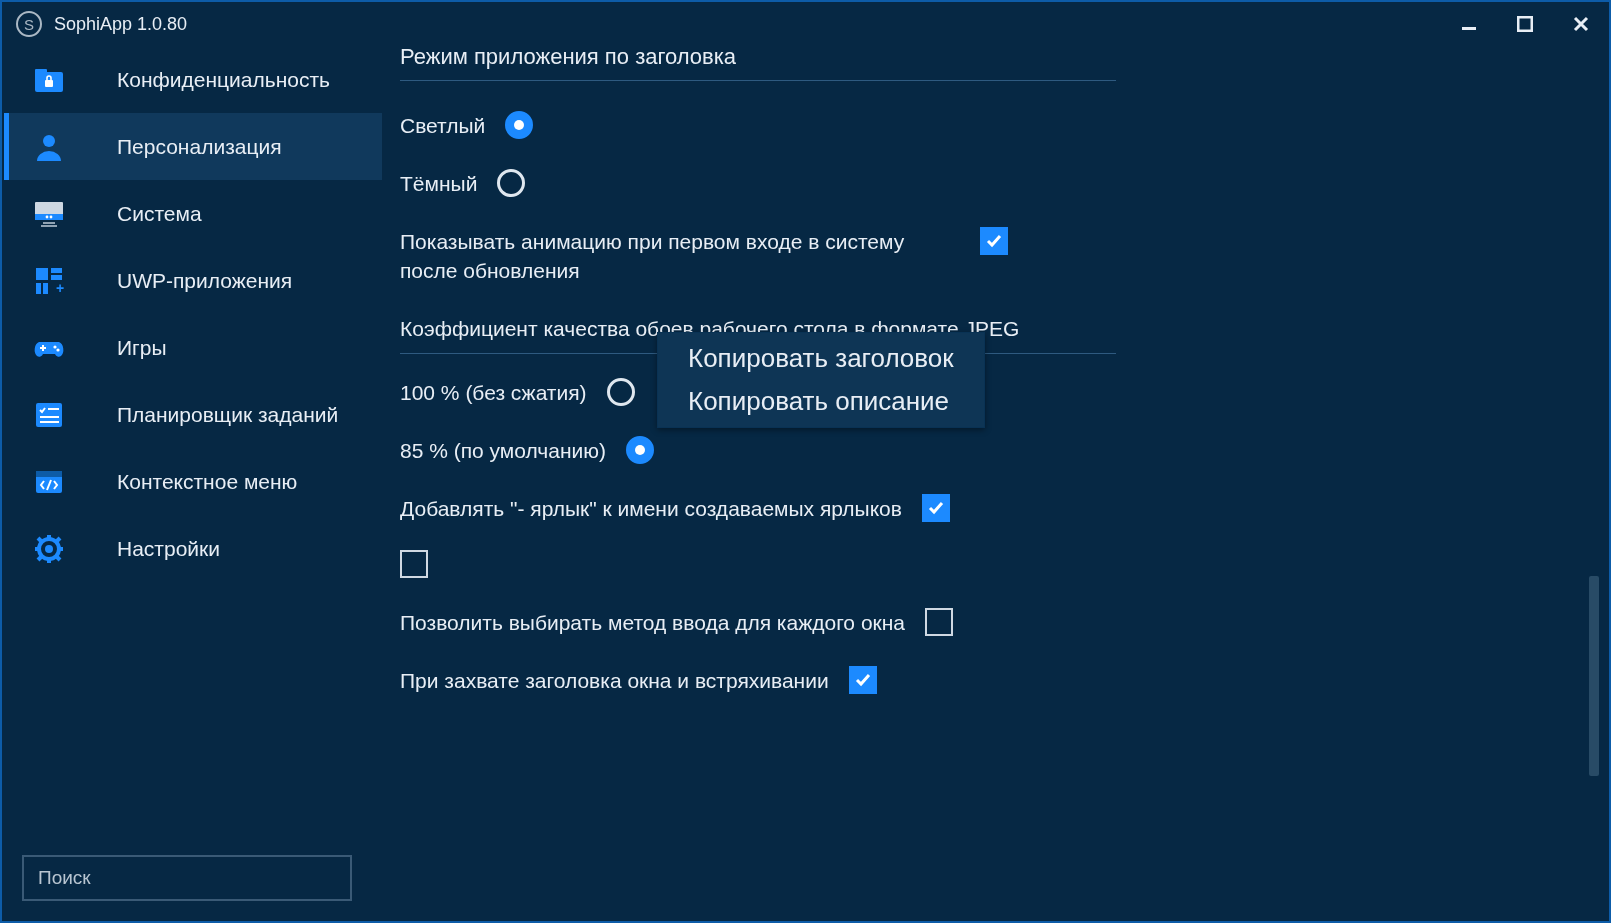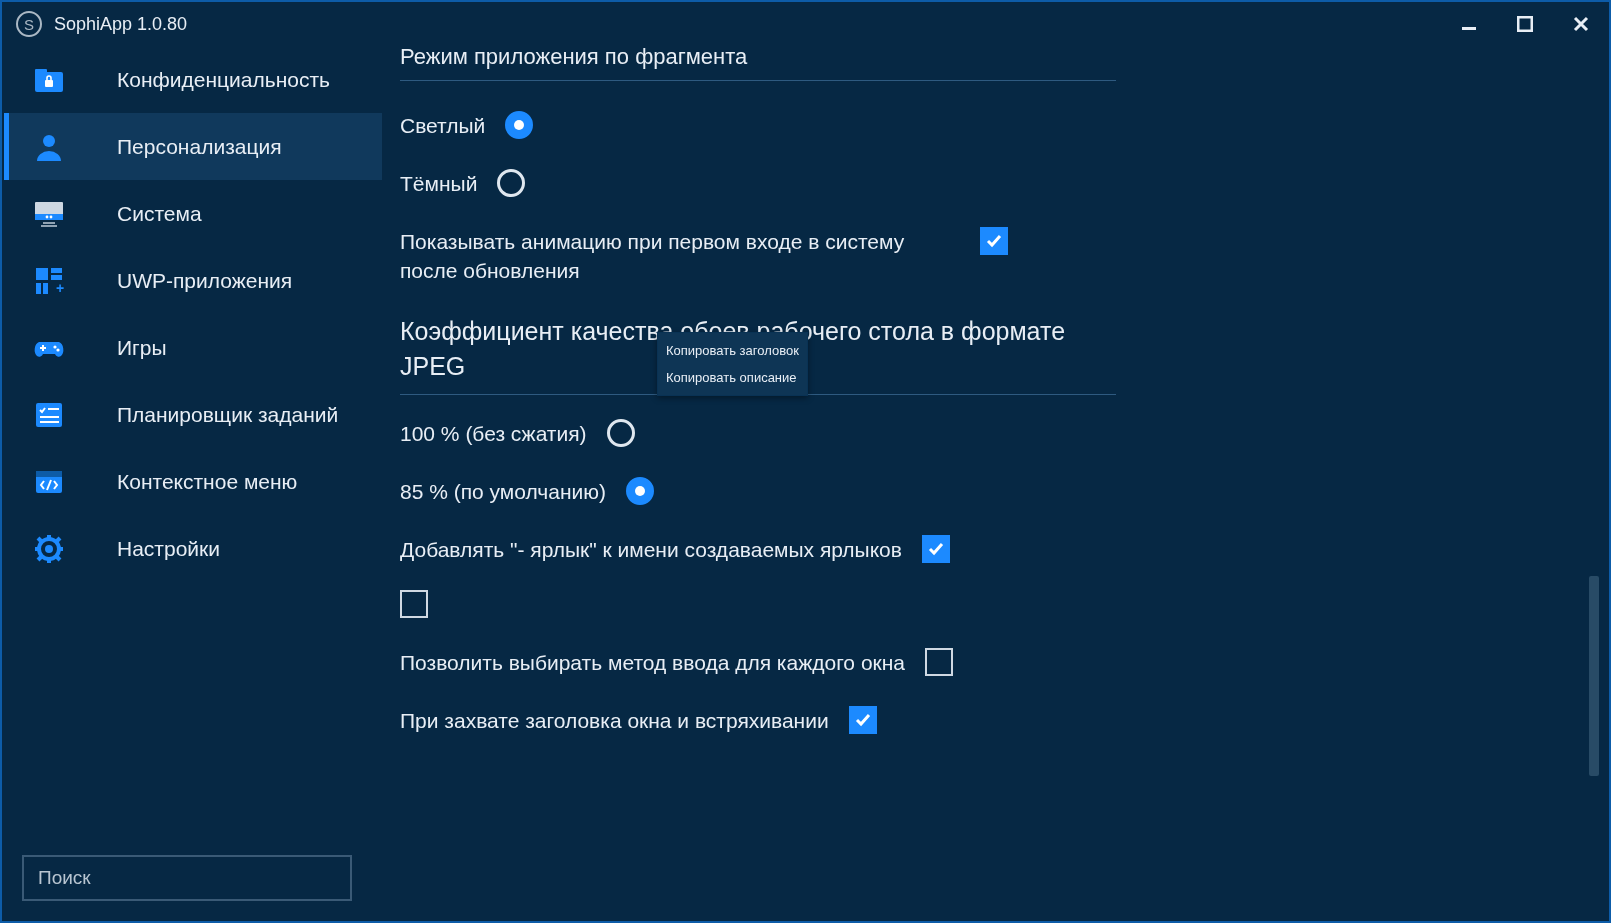--- a/index.html
+++ b/index.html
@@ -165,40 +165,40 @@
     align-items: center;
     justify-content: center;
   }
   .chk.checked {
     background: #1c8aff;
     border-color: #1c8aff;
   }
   .chk.checked svg { display: block; }
   .chk svg { display: none; }
   .sub-header {
-    font-size: 25px;
+    font-size: 21px;
     line-height: 1.4;
     padding: 10px 0 10px 0;
     border-bottom: 1px solid #2e5a80;
     margin-top: 6px;
     margin-bottom: 10px;
   }
   .context-menu {
     position: absolute;
     left: 655px;
     top: 330px;
     background: #0e3555;
     border: 1px solid #093254;
     padding: 4px 0;
     box-shadow: 0 2px 6px rgba(0,0,0,.4);
     z-index: 10;
   }
   .cm-item {
-    padding: 6px 8px;
-    font-size: 13px;
+    padding: 6px 30px;
+    font-size: 26px;
     white-space: nowrap;
     cursor: pointer;
   }
   .scrollbar-thumb {
     position: absolute;
     right: 8px;
     top: 530px;
     width: 10px;
     height: 200px;
     background: #284b66;
@@ -345,21 +345,21 @@
     </nav>
     <div class="search-wrap">
       <input class="search-input" placeholder="Поиск" style="">
     </div>
   </aside>
 
   <main class="content">
     <div class="content-inner">
       <div class="panel">
 
-        <div class="section-header">Режим приложения по фрагмента</div>
+        <div class="section-header">Режим приложения по заголовка</div>
 
         <div class="row">
           <div class="label">Светлый</div>
           <div class="ctrl"><span class="radio selected"></span></div>
         </div>
 
         <div class="row">
           <div class="label">Тёмный</div>
           <div class="ctrl"><span class="radio"></span></div>
         </div>

